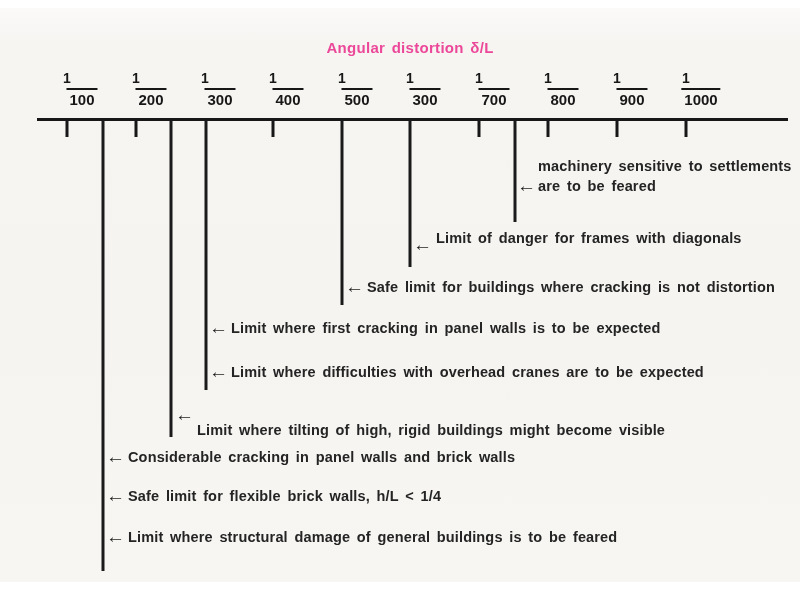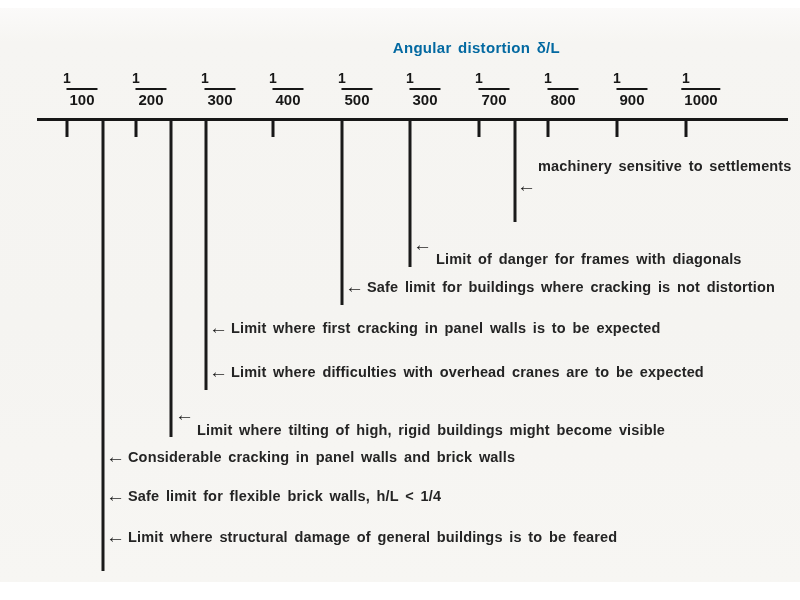--- a/index.html
+++ b/index.html
@@ -21,26 +21,26 @@
     top: 8px;
     width: 800px;
     height: 574px;
     background: linear-gradient(180deg, #fbfaf9 0%, #f6f5f2 6%, #f5f4f1 55%, #f7f6f3 100%);
   }
   .title {
     position: absolute;
     left: 260px;
     top: 39px;
     width: 300px;
-    text-align: right;
+    text-align: center;
     font-size: 15px;
     font-weight: bold;
     letter-spacing: 0.3px;
     word-spacing: 2px;
-    color: #0369a1;
+    color: #ec4899;
     white-space: nowrap;
   }
   .axis {
     position: absolute;
     height: 3px;
     background: #171717;
   }
   .fraction {
     position: absolute;
     top: 71px;
@@ -151,23 +151,24 @@
       <div class="tick" style="left: 686px;"></div>
       <div class="limit-line" style="left: 515px; height: 101px;"></div>
       <div class="limit-line" style="left: 410px; height: 146px;"></div>
       <div class="limit-line" style="left: 342px; height: 184px;"></div>
       <div class="limit-line" style="left: 206px; height: 269px;"></div>
       <div class="limit-line" style="left: 171px; height: 316px;"></div>
       <div class="limit-line" style="left: 103px; height: 450px;"></div>
       <div class="ann-arrow" style="left: 517px; top: 186px;">←</div>
       <div class="ann-text" style="left: 538px; top: 156px;">
         <div class="">machinery sensitive to settlements</div>
+        <div class="">are to be feared</div>
       </div>
       <div class="ann-arrow" style="left: 413px; top: 245px;">←</div>
-      <div class="ann-text" style="left: 436px; top: 249px;">
+      <div class="ann-text" style="left: 436px; top: 228px;">
         <div class="">Limit of danger for frames with diagonals</div>
       </div>
       <div class="ann-arrow" style="left: 345px; top: 287px;">←</div>
       <div class="ann-text" style="left: 367px; top: 277px;">
         <div class="">Safe limit for buildings where cracking is not distortion</div>
       </div>
       <div class="ann-arrow" style="left: 209px; top: 328px;">←</div>
       <div class="ann-text" style="left: 231px; top: 318px;">
         <div class="">Limit where first cracking in panel walls is to be expected</div>
       </div>

